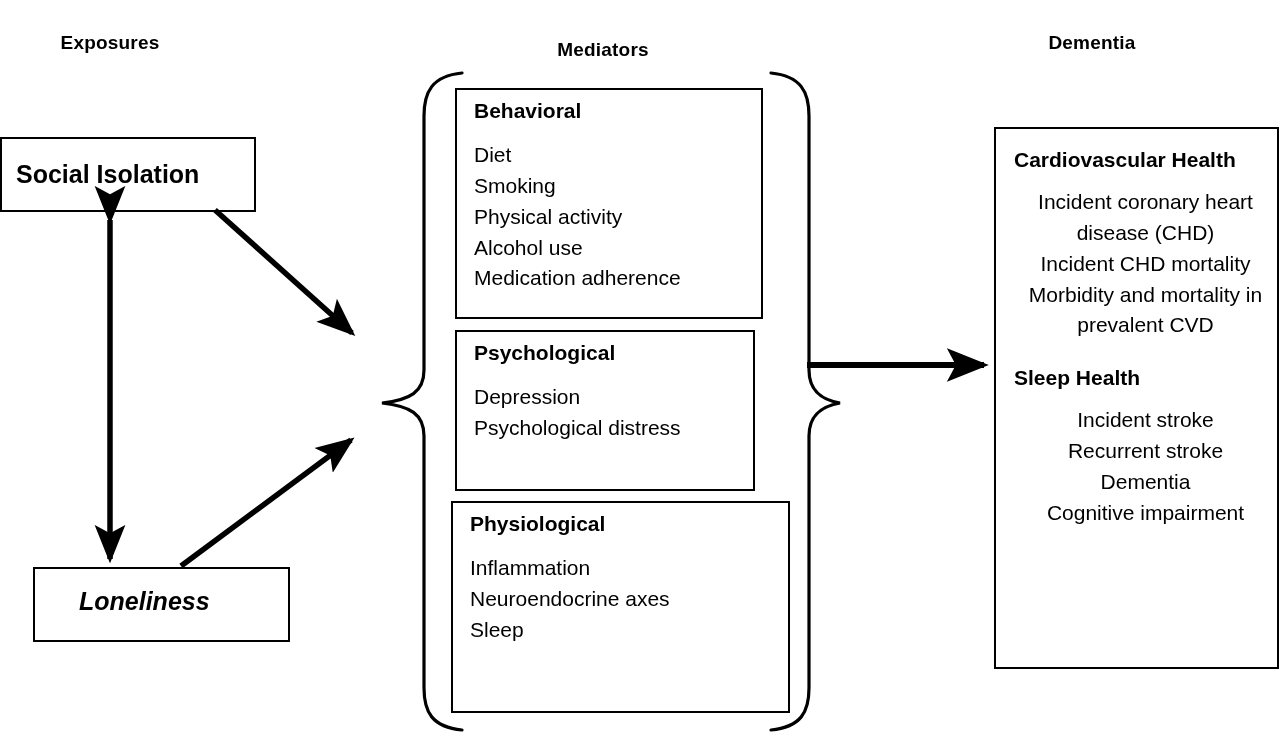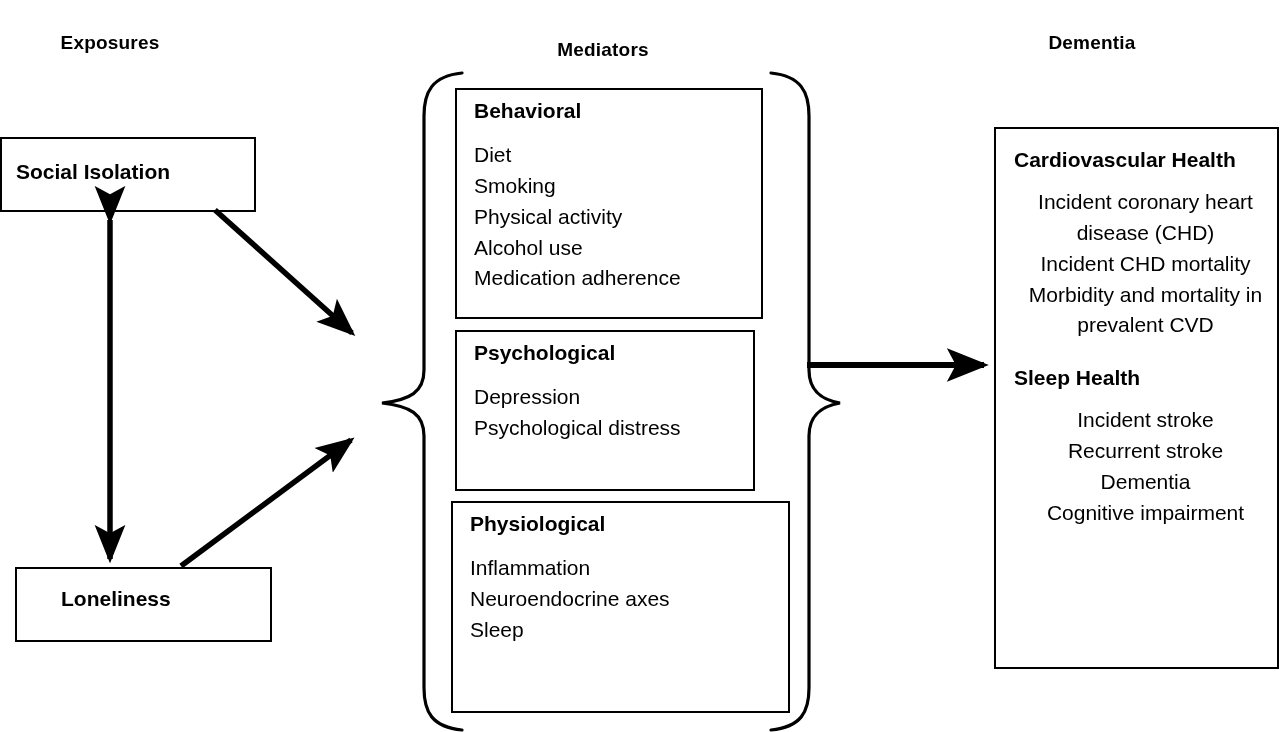--- a/index.html
+++ b/index.html
@@ -32,27 +32,27 @@
 
   .node-box {
     position: absolute;
     border: 2.5px solid #000000;
     background: #ffffff;
     box-sizing: border-box;
   }
   .node-label {
     position: absolute;
     font-weight: bold;
-    font-size: 21px;
+    font-size: 25px;
     white-space: nowrap;
   }
 
   #box-social-isolation { left: 0px;  top: 137px; width: 256px; height: 75px; }
   #lbl-social-isolation { left: 14px; top: 21px; }
-  #box-loneliness       { left: 15px; top: 567px; width: 257px; height: 75px; }
+  #box-loneliness       { left: 33px; top: 567px; width: 257px; height: 75px; font-style: italic; }
   #lbl-loneliness       { left: 44px; top: 18px; }
 
   .med-box {
     position: absolute;
     border: 2.5px solid #000000;
     background: #ffffff;
     box-sizing: border-box;
     padding: 10px 0 8px 17px;
   }
   #box-behavioral    { left: 455px; top: 88px;  width: 308px; height: 231px; }

